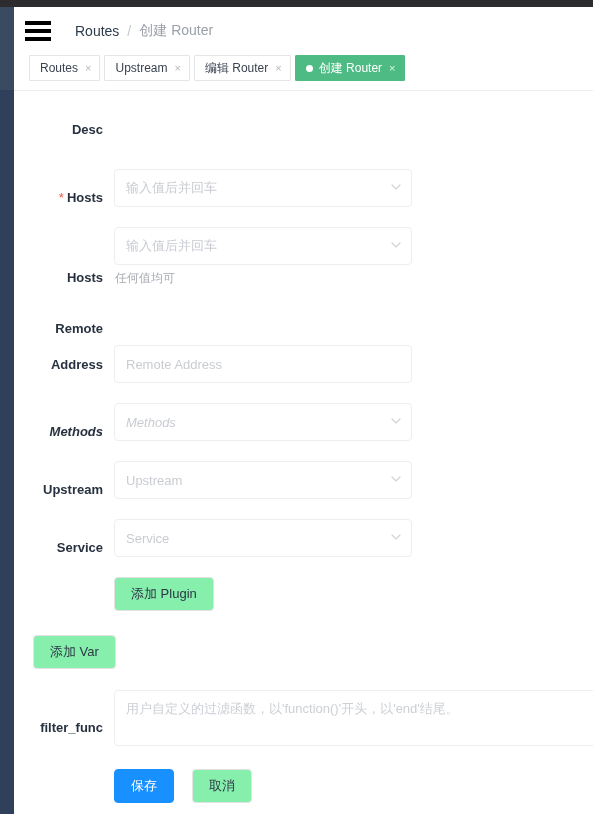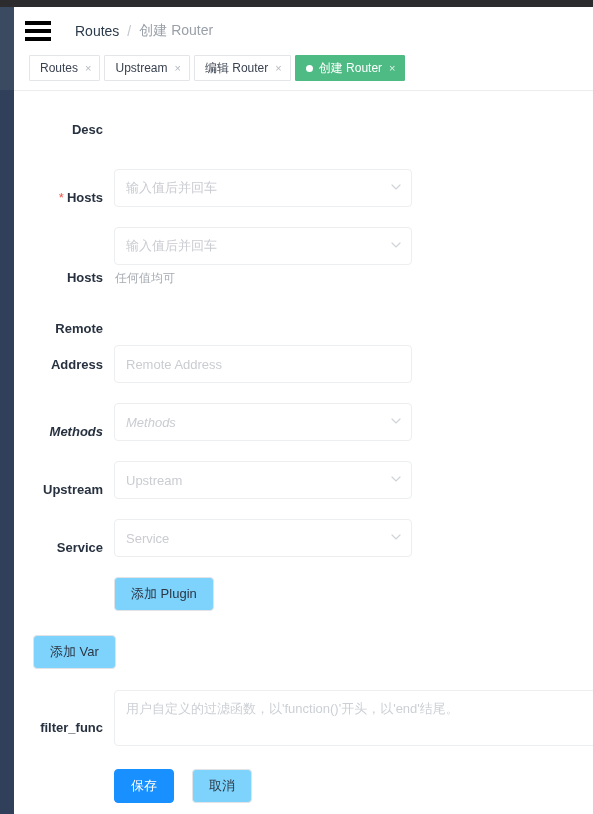--- a/index.html
+++ b/index.html
@@ -184,21 +184,21 @@
   }
 
   .btn {
     display: inline-flex;
     align-items: center;
     justify-content: center;
     height: 34px;
     padding: 0 16px;
     border: 1px solid #e1e3e6;
     border-radius: 4px;
-    background: #7dd3fc;
+    background: #86efac;
     font-size: 13px;
     color: #2d3645;
     cursor: pointer;
     white-space: nowrap;
   }
   .btn-primary {
     background: #1890ff;
     border-color: #1890ff;
     color: #ffffff;
   }

